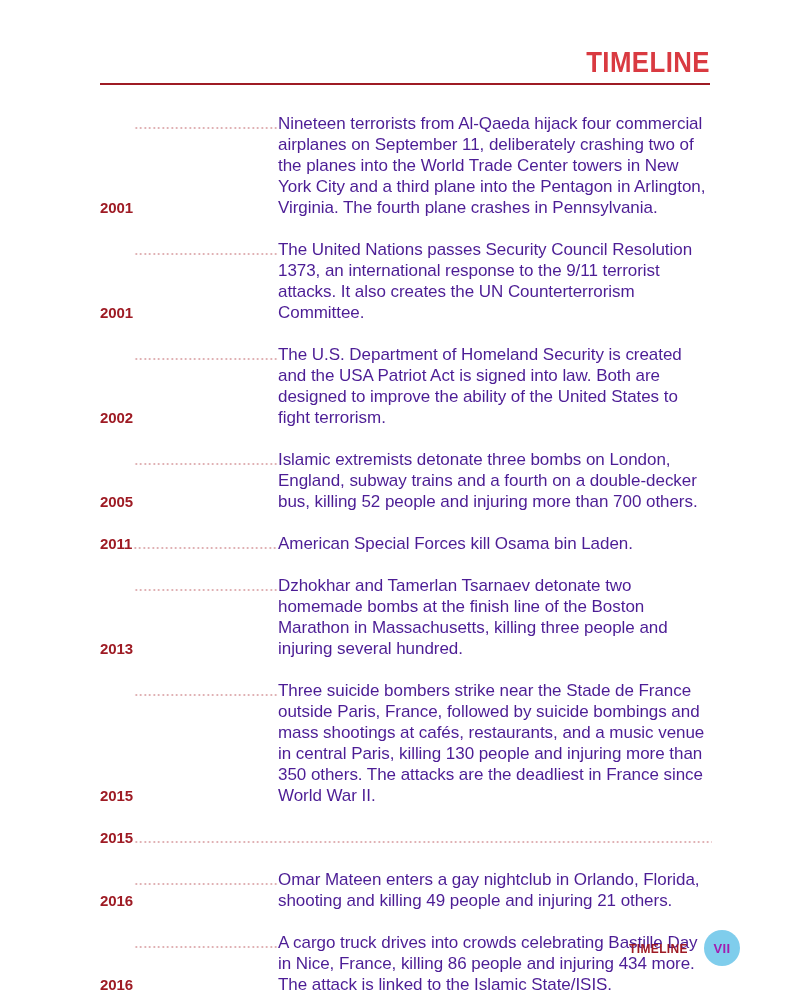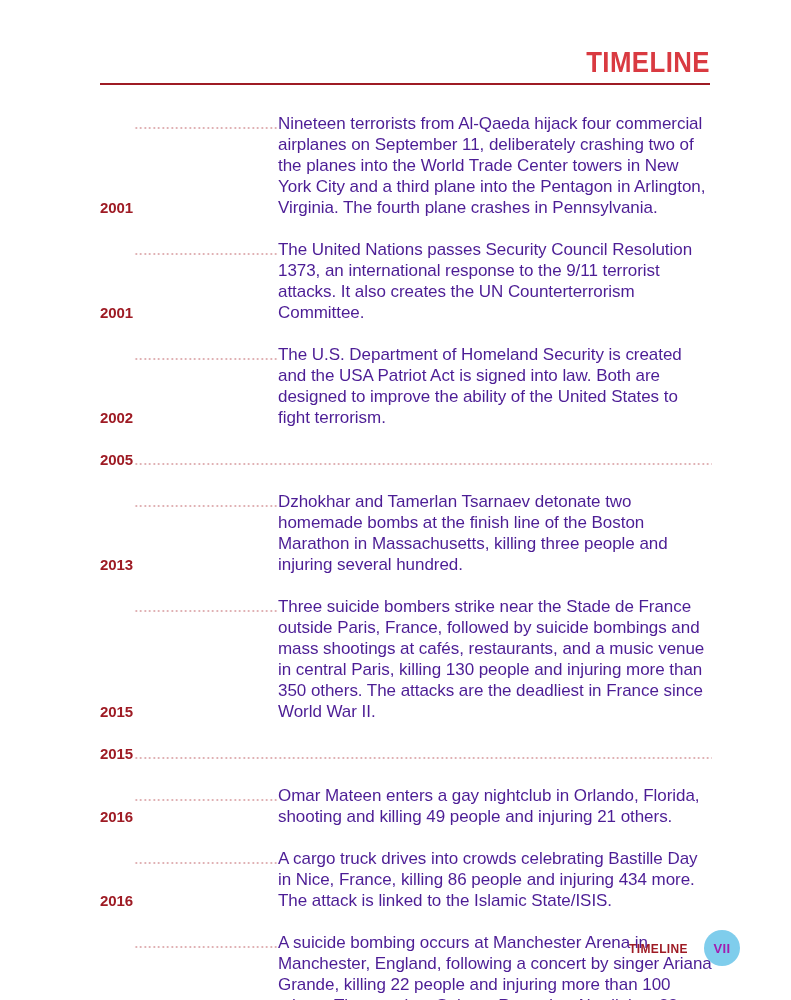--- a/index.html
+++ b/index.html
@@ -157,20 +157,26 @@
         <div class="entry-body">The United Nations passes Security Council Resolution 1373, an international response to the 9/11 terrorist attacks. It also creates the UN Counterterrorism Committee.</div>
       </div>
       <div class="entry">
         <div class="entry-year">2002</div>
         <div class="entry-leader"></div>
         <div class="entry-body">The U.S. Department of Homeland Security is created and the USA Patriot Act is signed into law. Both are designed to improve the ability of the United States to fight terrorism.</div>
       </div>
       <div class="entry">
         <div class="entry-year">2005</div>
         <div class="entry-leader"></div>
+        <div class="entry-body">Islamic extremists detonate three bombs on London, England, subway trains and a fourth on a double-decker bus, killing 52 people and injuring more than 700 others.</div>
+      </div>
+      <div class="entry">
+        <div class="entry-year">2011</div>
+        <div class="entry-leader"></div>
+        <div class="entry-body">American Special Forces kill Osama bin Laden.</div>
       </div>
       <div class="entry">
         <div class="entry-year">2013</div>
         <div class="entry-leader"></div>
         <div class="entry-body">Dzhokhar and Tamerlan Tsarnaev detonate two homemade bombs at the finish line of the Boston Marathon in Massachusetts, killing three people and injuring several hundred.</div>
       </div>
       <div class="entry">
         <div class="entry-year">2015</div>
         <div class="entry-leader"></div>
         <div class="entry-body">Three suicide bombers strike near the Stade de France outside Paris, France, followed by suicide bombings and mass shootings at cafés, restaurants, and a music venue in central Paris, killing 130 people and injuring more than 350 others. The attacks are the deadliest in France since World War II.</div>

